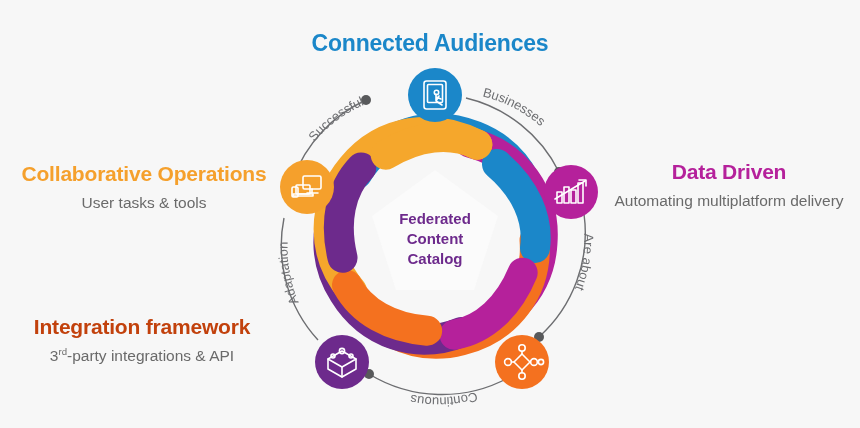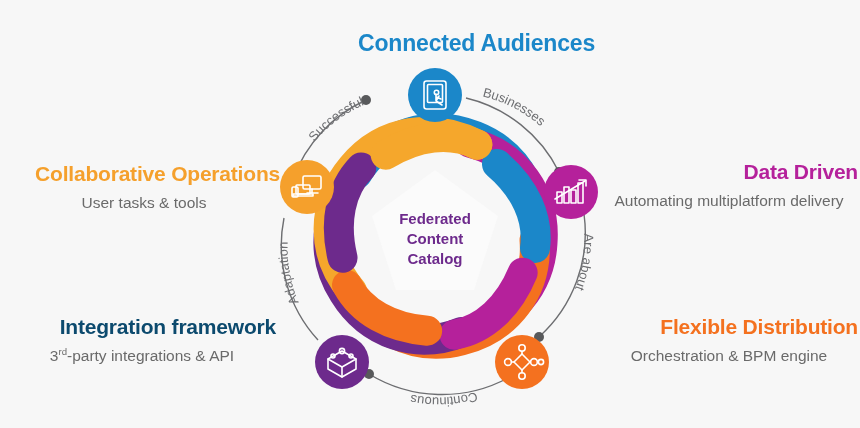--- a/index.html
+++ b/index.html
@@ -26,21 +26,20 @@
   .label-block {
     position: absolute;
     text-align: center;
   }
   .label-title {
     font-weight: bold;
     font-size: 21px;
     letter-spacing: -0.2px;
     line-height: 1.15;
     white-space: nowrap;
-    text-align: right;
   }
   .label-sub {
     font-size: 15.5px;
     color: #6a6a6a;
     line-height: 1.25;
     margin-top: 7px;
   }
 
   
   #blk-connected {
@@ -114,28 +113,24 @@
     <div class="label-title" style="color:#f5a02c">Collaborative Operations</div>
     <div class="label-sub">User tasks &amp; tools</div>
   </div>
 
   <div class="label-block" id="blk-datadriven">
     <div class="label-title" style="color:#b5219b">Data Driven</div>
     <div class="label-sub">Automating multiplatform delivery</div>
   </div>
 
   <div class="label-block" id="blk-integration">
-    <div class="label-title" style="color:#0c4a6e">Integration framework</div>
+    <div class="label-title" style="color:#c2410c">Integration framework</div>
     <div class="label-sub nowrap"><span>3</span><sup>rd</sup><span>-party integrations &amp; API</span></div>
   </div>
 
-  <div class="label-block" id="blk-flexible">
-    <div class="label-title" style="color:#f4711f">Flexible Distribution</div>
-    <div class="label-sub">Orchestration &amp; BPM engine</div>
-  </div>
 
   <svg id="diagram" viewBox="0 0 860 428">
     <defs>
 
       <path id="tp-successful" d="M 312 145 A 135 135 0 0 1 392 96"></path>
       <path id="tp-businesses" d="M 476 95 A 135 135 0 0 1 562 150"></path>
       <path id="tp-areabout" d="M 584 232 A 135 135 0 0 1 570 300"></path>
       <path id="tp-continuous" d="M 497 384 A 135 135 0 0 1 378 383"></path>
       <path id="tp-adaptation" d="M 300 305 A 135 135 0 0 1 288 238"></path>
     </defs>

